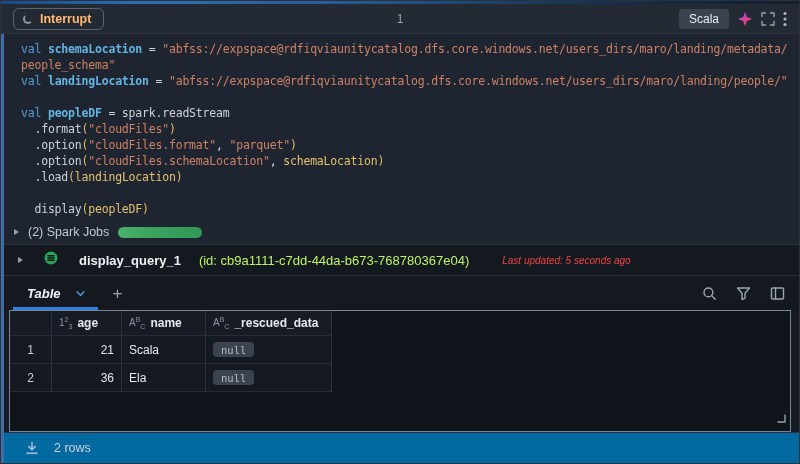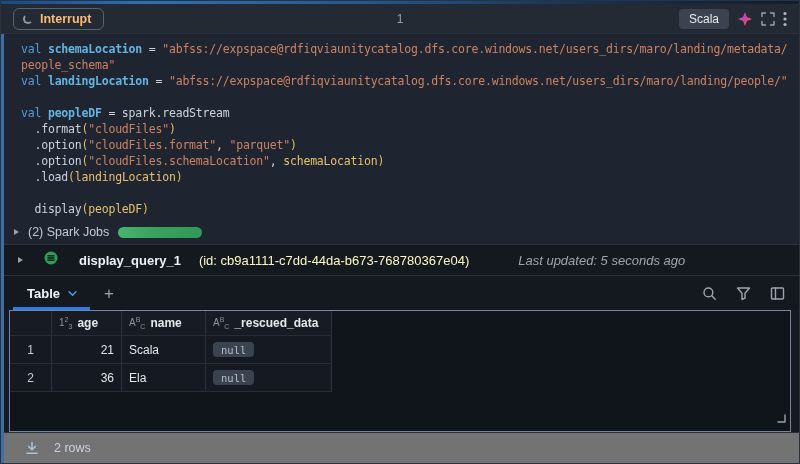--- a/index.html
+++ b/index.html
@@ -47,28 +47,28 @@
          border-bottom: 3.5px solid transparent; flex: none; cursor: pointer; }
   .jobs-label { color: #c3c9d1; font-size: 12.5px; }
   .progress { width: 84px; height: 11px; border-radius: 6px;
               background: linear-gradient(90deg,#49b26c 0%,#3aa35e 40%,#329757 100%); cursor: pointer; }
 
   
   .query { flex: none; height: 31px; background: #141920; border-top: 1px solid #2a313c;
            display: flex; align-items: center; gap: 21px; padding: 0 12px 0 17px; }
   .stream-ico { flex: none; }
   .q-name { color: #eef1f4; font-size: 13px; font-weight: bold; }
-  .q-id { color: #fef9c3; font-size: 13px; margin-left: -3px; }
-  .q-updated { color: #a3a3a3; font-size: 13px; font-style: italic; margin-left: 28px; }
+  .q-id { color: #bef264; font-size: 13px; margin-left: -3px; }
+  .q-updated { color: #ef4444; font-size: 10px; font-style: italic; margin-left: 12px; }
 
   
   .tabs { flex: none; height: 35px; background: #141920; border-top: 1px solid #2a313c;
           display: flex; align-items: center; padding: 0 14px 0 12px; }
-  .tab { position: relative; height: 100%; display: flex; align-items: center; gap: 7px;
-         padding: 0 12px 0 14px; cursor: pointer; }
+  .tab { position: relative; height: 100%; display: flex; align-items: center; gap: 15px;
+         padding: 0 12px 0 14px; cursor: pointer; font-style: italic; }
   .tab-label { color: #f0f3f6; font-size: 13px; font-weight: bold; }
   .tab-underline { position: absolute; left: 0; right: 0; bottom: 0; height: 3px; background: #2f7de1; }
   .add-tab { color: #9aa4b0; font-size: 17px; margin-left: 14px; cursor: pointer; background: none; border: none; line-height: 1; }
   .tabs-right { margin-left: auto; display: flex; align-items: center; gap: 19px; }
 
   
   .tablewrap { position: relative; flex: 1; margin: 0 8px; border: 1px solid #76879b;
                background: #10151c; overflow: hidden; }
   .t-row { display: flex; }
   .t-cell { flex: none; border-right: 1px solid #2a323d; border-bottom: 1px solid #262d37;
@@ -78,21 +78,21 @@
   .t-idx { justify-content: center; color: #c9ced6; }
   .t-num { justify-content: flex-end; }
   .type-ico { color: #8b93a1; font-weight: normal; font-size: 10px; line-height: 1; white-space: nowrap; }
   .type-ico sup { font-size: 7px; vertical-align: 4px; }
   .type-ico sub { font-size: 7px; vertical-align: -3px; }
   .null-badge { background: #3a434f; color: #b2bdc8; border-radius: 4px; padding: 1.5px 8px;
                 font-family: "DejaVu Sans Mono", monospace; font-size: 10.5px; }
   .resize-corner { position: absolute; right: 4px; bottom: 4px; }
 
   
-  .rfooter { flex: none; height: 31px; background: #737373; border-top: 1px solid #2a313c;
+  .rfooter { flex: none; height: 31px; background: #0369a1; border-top: 1px solid #2a313c;
              display: flex; align-items: center; gap: 15px; padding: 8px 24px; }
   .rows-label { color: #ccd1d8; font-size: 12.5px; }
 
   svg.lineicon { stroke: #9aa4b0; stroke-width: 1.4; fill: none; stroke-linecap: round; stroke-linejoin: round; }
 </style>
 </head>
 <body>
 
 <div class="cell">
   <div class="top-strip"></div>

